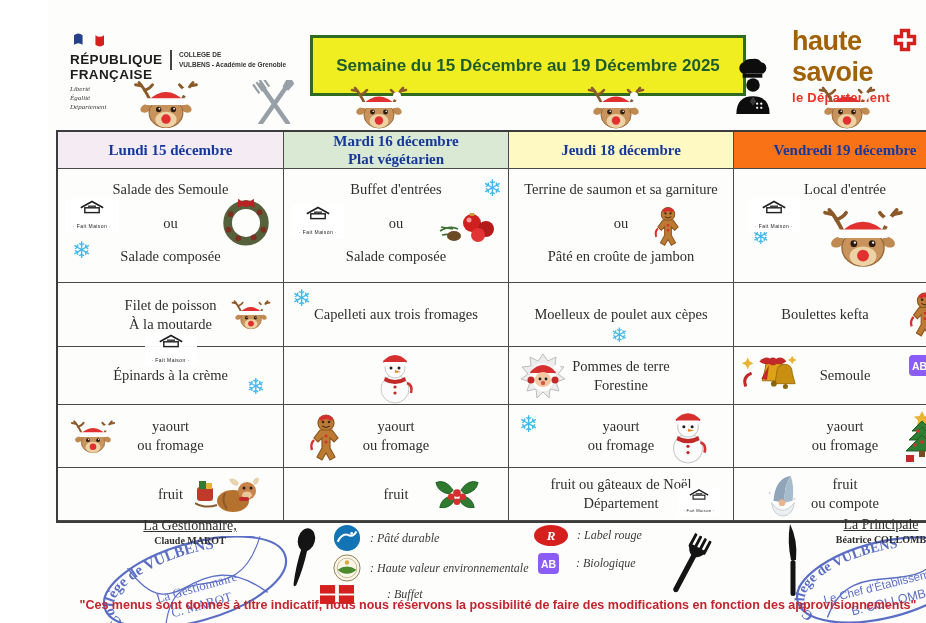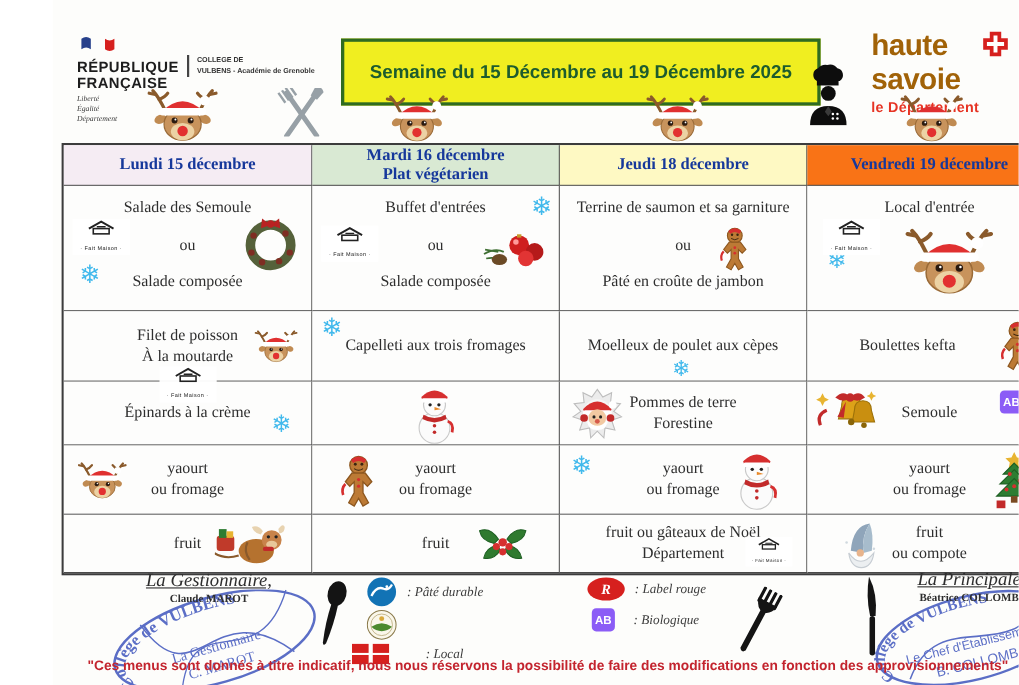--- a/index.html
+++ b/index.html
@@ -41,21 +41,21 @@
   .abs{position:absolute;}
   .snow{position:absolute;color:#41b9ec;font-family:"DejaVu Sans",sans-serif;font-size:20px;line-height:1;z-index:1;}
   .fm{position:absolute;width:52px;text-align:center;background:rgba(255,255,255,.95);z-index:3;}
   .fm svg{display:block;margin:0 auto;width:30px;height:16px;}
   .fm .fm-t{font:5px "Liberation Sans",sans-serif;color:#222;white-space:nowrap;letter-spacing:.4px;}
   .ab{width:21px;height:21px;background:#8b5cf6;color:#fff;border-radius:4px;
       font:bold 10.5px "Liberation Sans",sans-serif;display:flex;align-items:center;justify-content:center;}
 
   
   .sig{position:absolute;text-align:center;z-index:4;}
-  .sig .t{font-size:17px;text-decoration:underline;font-style:italic;}
+  .sig .t{font-size:14px;text-decoration:underline;}
   .sig .n{font-weight:bold;font-size:10px;margin-top:1px;}
   .stamp{position:absolute;z-index:3;opacity:.9;}
   .legend-row{position:absolute;display:flex;align-items:center;gap:9px;z-index:2;}
   .legend-row .lab{font:italic 12px "Liberation Serif",serif;color:#3b3b3b;white-space:nowrap;}
   .lr{width:34px;height:21px;border-radius:50%;background:#d6201e;color:#fff;
       font:italic bold 13px "Liberation Serif",serif;display:flex;align-items:center;justify-content:center;}
   .fm-legend{width:52px;text-align:center;}
   .fm-legend svg{display:block;margin:0 auto;width:30px;height:16px;}
   .fm-legend .fm-t{font:5px "Liberation Sans",sans-serif;color:#222;white-space:nowrap;}
   .disclaimer{position:absolute;left:0;right:0;top:598px;text-align:center;z-index:5;
@@ -550,26 +550,27 @@
   <div class="legend-row" style="left:285px;top:524px">
     <svg width="28" height="28">
         <use href="#s-msc" width="28" height="28"></use>
       </svg>
     <span class="lab">: Pâté durable</span>
   </div>
   <div class="legend-row" style="left:285px;top:554px">
     <svg width="28" height="28">
         <use href="#s-hve" width="28" height="28"></use>
       </svg>
+    <span class="lab">: Haute valeur environnementale</span>
   </div>
   <div class="legend-row" style="left:272px;top:585px">
     <svg width="34" height="19">
         <use href="#s-flag" width="34" height="19"></use>
       </svg>
-    <span class="lab" style="margin-left:24px">: Local</span>
+    <span class="lab" style="margin-left:24px">: Buffet</span>
   </div>
 
   <div class="legend-row" style="left:486px;top:525px">
     <span class="lr">R</span>
     <span class="lab">: Label rouge</span>
   </div>
   <div class="legend-row" style="left:490px;top:553px">
     <span class="ab">AB</span>
     <span class="lab" style="margin-left:8px">: Biologique</span>
   </div>

